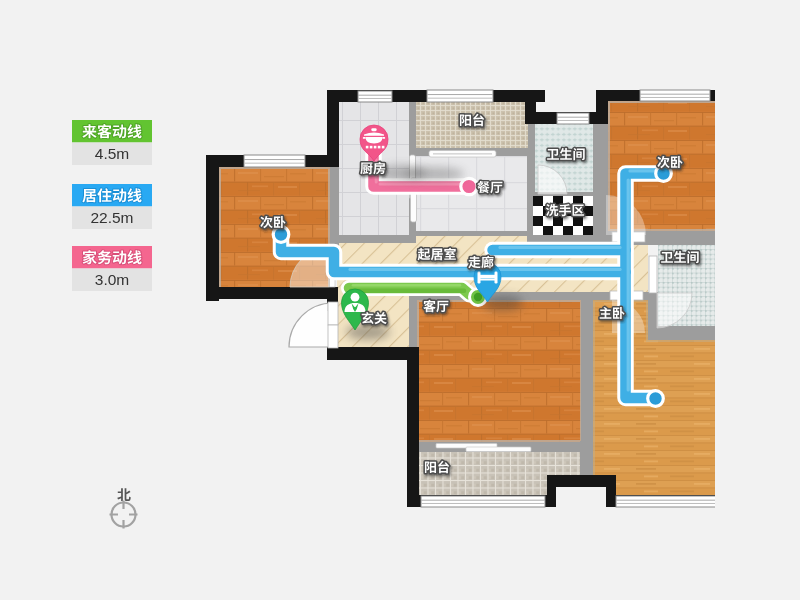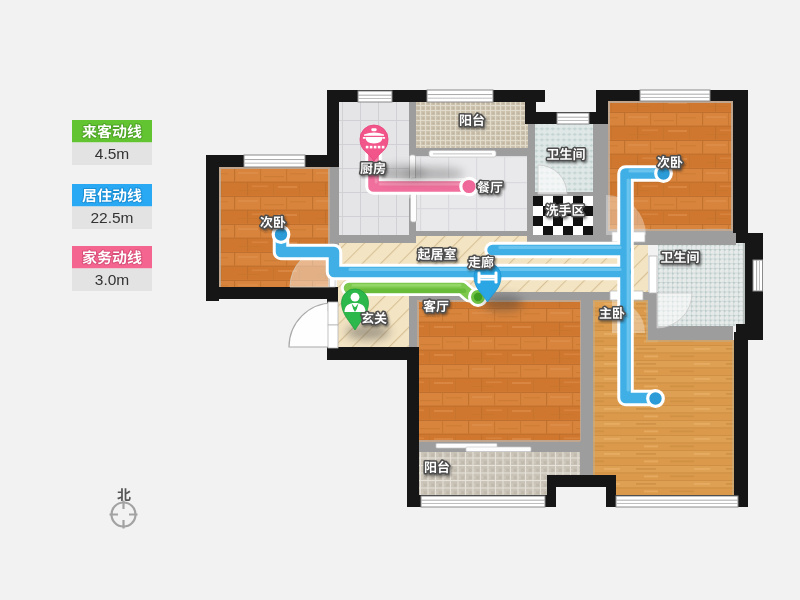--- a/index.html
+++ b/index.html
@@ -1,14 +1,14 @@
 <!DOCTYPE html>
 <html><head><meta charset="utf-8"><style>
 html,body{margin:0;padding:0;background:#f2f2f2;font-family:"Liberation Sans",sans-serif;}
-.wrap{position:relative;width:800px;height:600px;overflow:hidden;border-radius:14px;}
+.wrap{position:relative;width:715px;height:600px;overflow:hidden;border-radius:14px;}
 </style></head><body>
 <div class="wrap">
 <svg width="800" height="600" viewBox="0 0 800 600" xmlns="http://www.w3.org/2000/svg">
 <defs>
 <pattern id="woodA" width="78" height="28" patternUnits="userSpaceOnUse">
  <rect width="78" height="28" fill="#d37b33"></rect>
  <rect y="0" width="78" height="13.5" fill="#d8843c"></rect>
  <rect y="14" width="78" height="13.5" fill="#cf772e"></rect>
  <rect y="0" width="78" height="1" fill="#bd6e2c" opacity="0.9"></rect>
  <rect y="13.7" width="78" height="1" fill="#bd6e2c" opacity="0.9"></rect>

